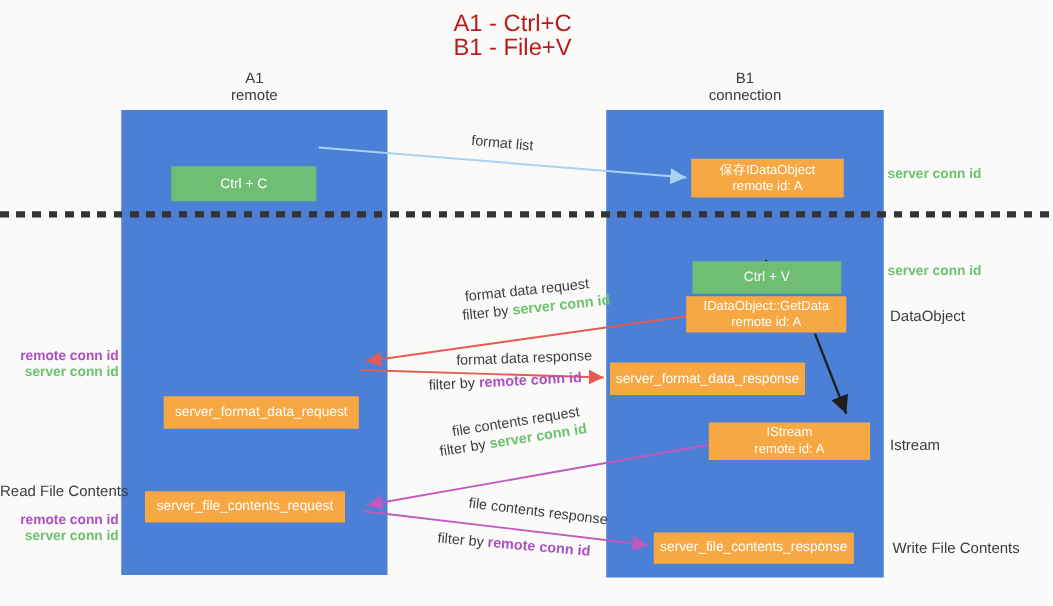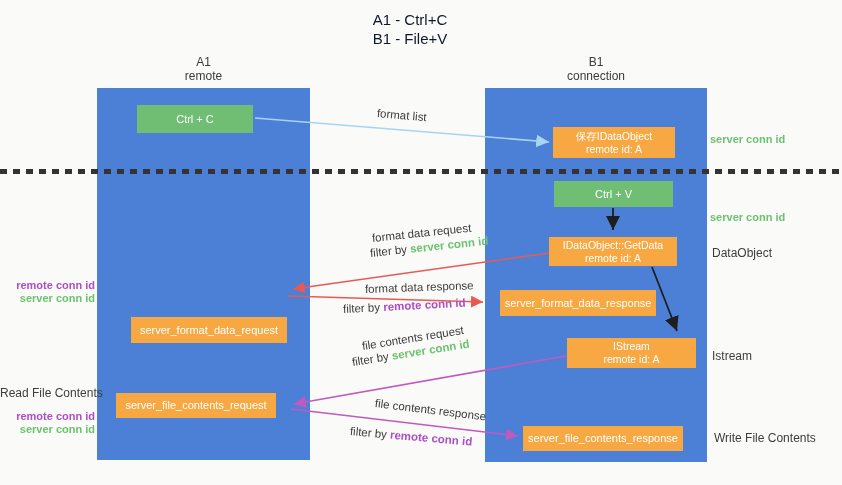--- a/index.html
+++ b/index.html
@@ -4,21 +4,21 @@
 <style>
   html,body { margin:0; padding:0; }
   .stage {
     position:relative; width:842px; height:485px;
     background:var(--background,#FAFAF9);
     font-family:"Liberation Sans", sans-serif;
     overflow:hidden;
   }
   .title {
     position:absolute; left:290px; top:10px; width:240px;
-    text-align:center; font-size:15px; line-height:19px; color:#0f172a;
+    text-align:center; font-size:19px; line-height:19px; color:#b91c1c;
   }
   .lane { position:absolute; top:88px; background:var(--lane_blue,#4C80D6); z-index:1; }
   .lane-a1 { left:97px; width:213px; height:372px; }
   .lane-b1 { left:485px; width:222px; height:374px; }
   .lane-header {
     position:absolute; top:55px; text-align:center;
     font-size:12px; line-height:14px; color:#3B3B3B; z-index:2;
   }
   .lane-header.a1 { left:97px; width:213px; }
   .lane-header.b1 { left:485px; width:222px; }
@@ -36,28 +36,28 @@
   .fill-blue   { fill:var(--arrow_blue,#A6D4F2); }
   .fill-red    { fill:var(--arrow_red,#E65A54); }
   .fill-magenta{ fill:var(--arrow_magenta,#C159BE); }
   .fill-black  { fill:var(--arrow_black,#1E1E1E); }
 
   .node {
     position:absolute; z-index:4; color:#fff;
     display:flex; flex-direction:column; align-items:center; justify-content:center;
     text-align:center; font-size:11px; line-height:13px;
   }
-  .node.green  { background:var(--box_green,#6FBE73); }
+  .node.green  { background:var(--box_green,#6FBE73);margin-top:28px; }
   .node.orange { background:var(--box_orange,#F7A843); }
   .n-ctrl-c    { left:137px; top:105px; width:116px; height:28px; }
   .n-save-obj  { left:553px; top:127px; width:122px; height:31px; font-size:10.5px; }
   .n-ctrl-v    { left:554px; top:181px; width:119px; height:26px; }
   .n-getdata   { left:549px; top:237px; width:128px; height:29px; font-size:10.5px; }
   .n-fmt-req   { left:131px; top:277px; width:156px; height:26px;margin-top:40px; }
-  .n-fmt-resp  { left:488px; top:290px; width:156px; height:26px;margin-left:12px; }
+  .n-fmt-resp  { left:488px; top:290px; width:156px; height:26px; }
   .n-istream   { left:567px; top:338px; width:129px; height:30px; font-size:10.5px; }
   .n-file-req  { left:116px; top:393px; width:160px; height:25px; }
   .n-file-resp { left:523px; top:426px; width:160px; height:25px; }
 
   .arrow-label {
     position:absolute; z-index:6; white-space:nowrap;
     font-size:11.5px; color:var(--text_gray,#3D3D3D); transform-origin:left center;
   }
   .key-green  { color:var(--text_green,#6CC26E); font-weight:bold; }
   .key-purple { color:var(--text_purple,#AC4FC3); font-weight:bold; }

